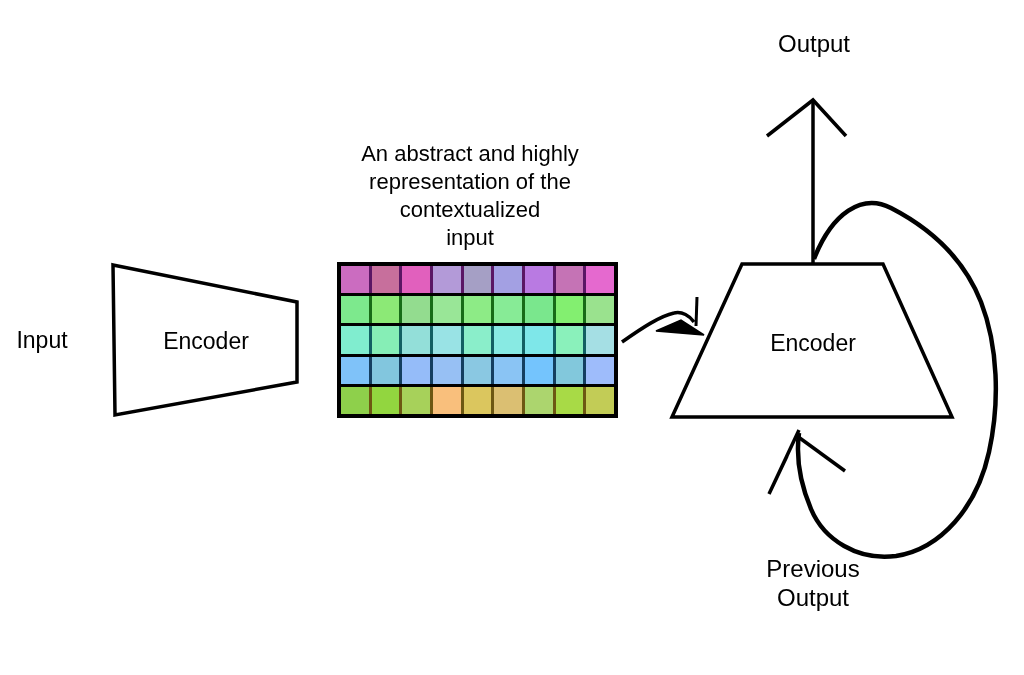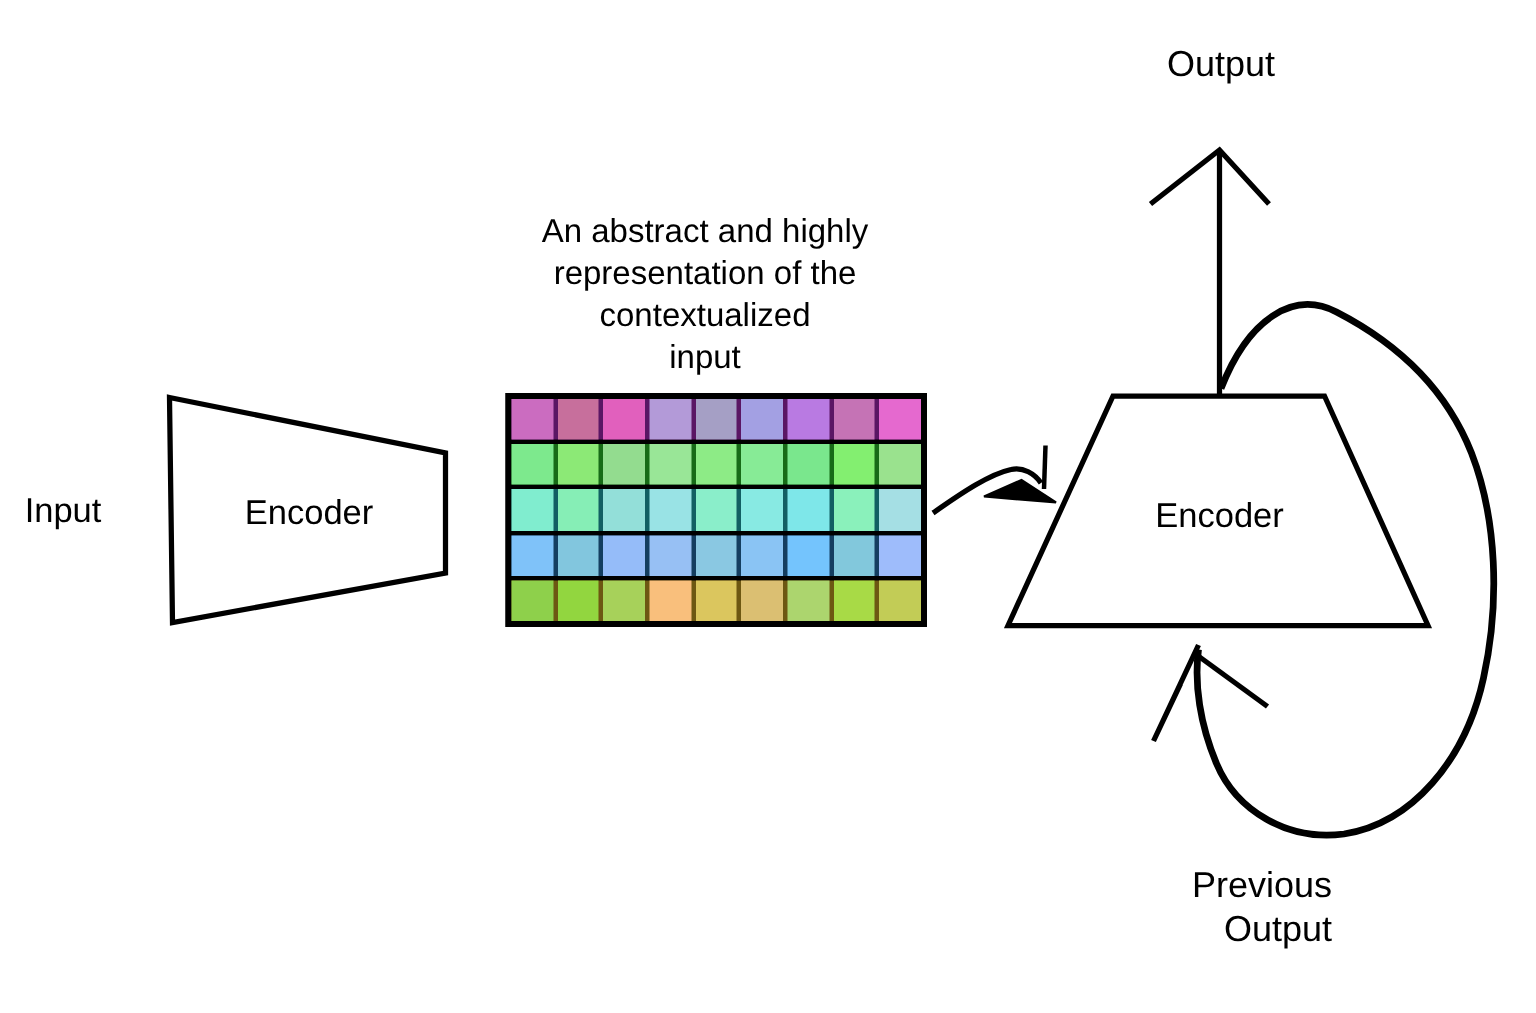--- a/index.html
+++ b/index.html
@@ -100,21 +100,21 @@
     <div>An abstract and highly</div>
     <div>representation of the</div>
     <div>contextualized</div>
     <div>input</div>
   </div>
 
   <div class="label" style="left:813px; top:344px;">Encoder</div>
 
   <div class="label output-label" style="left:814px; top:44px;">Output</div>
 
-  <div class="label previous-output" style="left:813px; top:605px;text-align:right;">Previous Output</div>
+  <div class="label previous-output" style="left:813px; top:583px;">Previous Output</div>
 
   <div class="matrix" style="border-color: rgb(0, 0, 0);">
       <div class="matrix-row" style="background: rgb(90, 22, 100);">
         <div class="matrix-cell" style="background: rgb(203, 108, 192);"></div>
         <div class="matrix-cell" style="background: rgb(199, 111, 156);"></div>
         <div class="matrix-cell" style="background: rgb(225, 96, 189);"></div>
         <div class="matrix-cell" style="background: rgb(179, 154, 216);"></div>
         <div class="matrix-cell" style="background: rgb(165, 159, 197);"></div>
         <div class="matrix-cell" style="background: rgb(163, 160, 227);"></div>
         <div class="matrix-cell" style="background: rgb(185, 122, 226);"></div>

